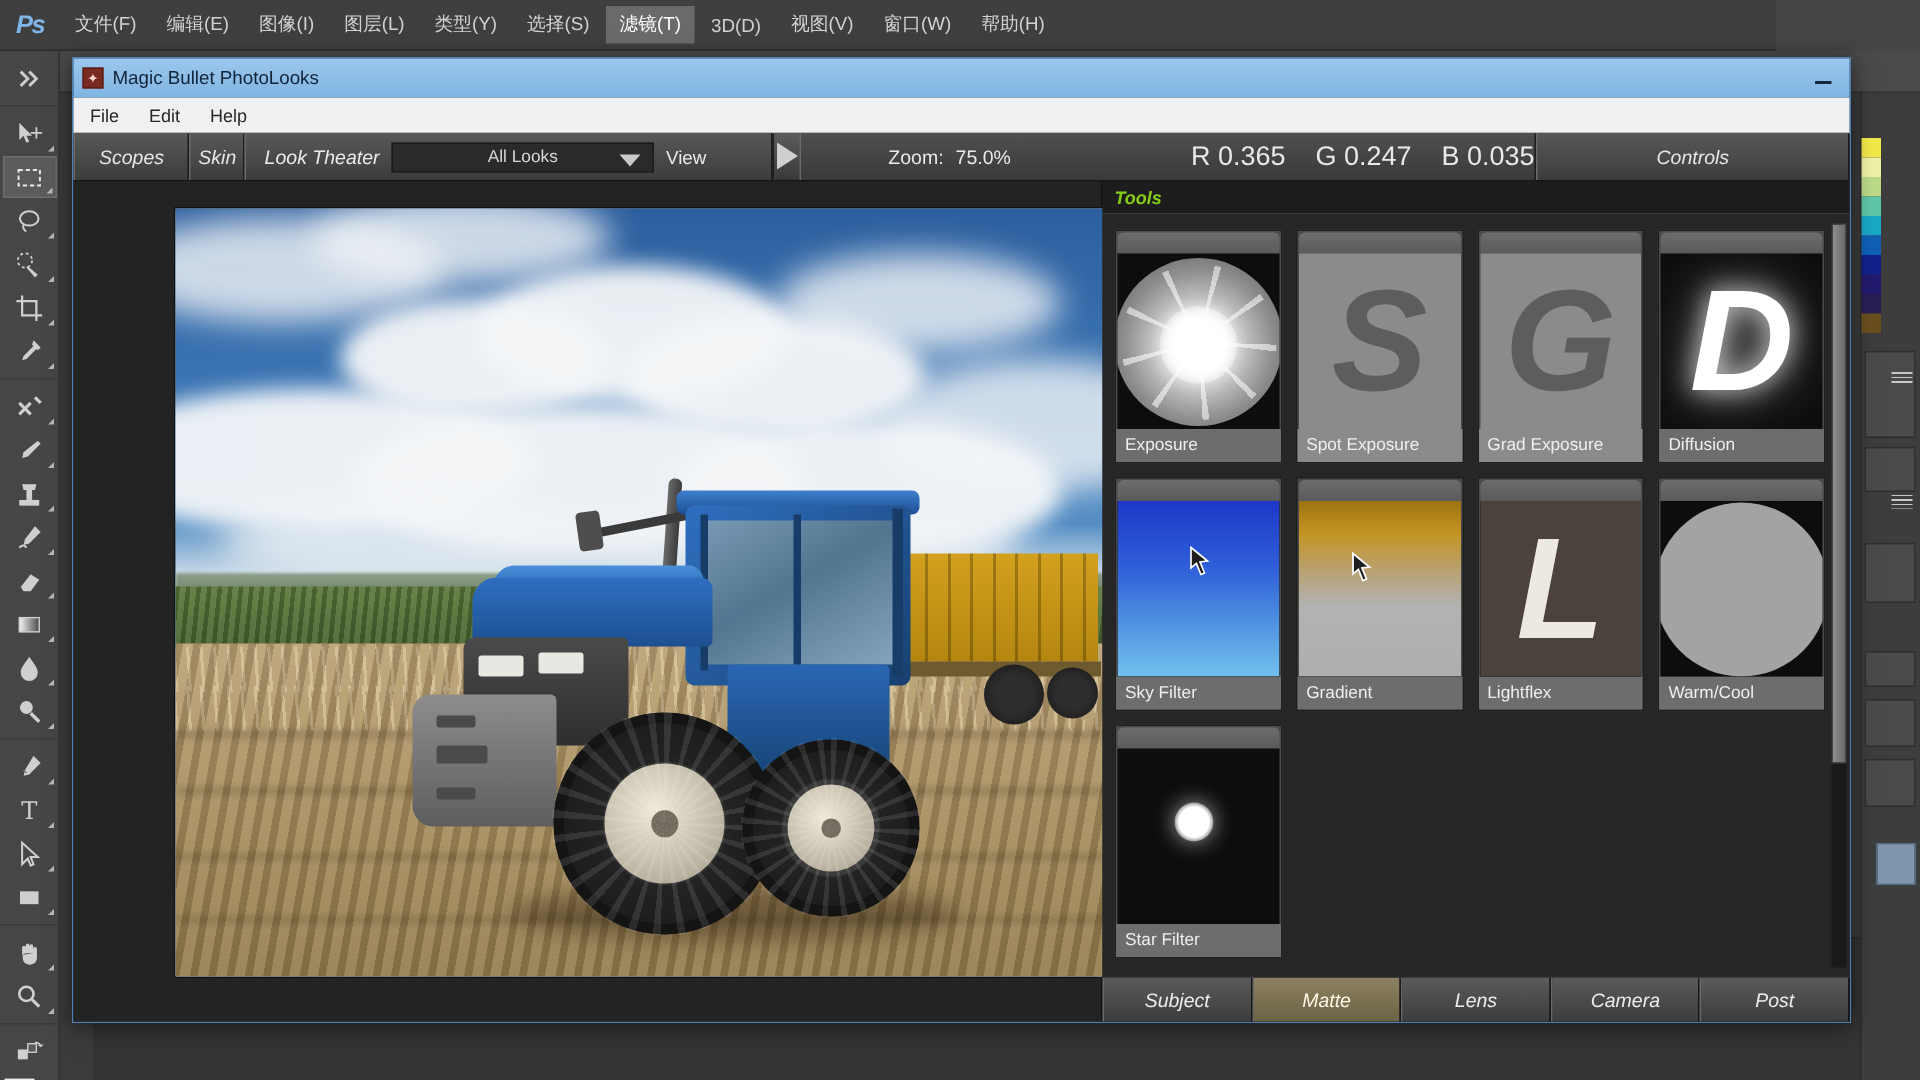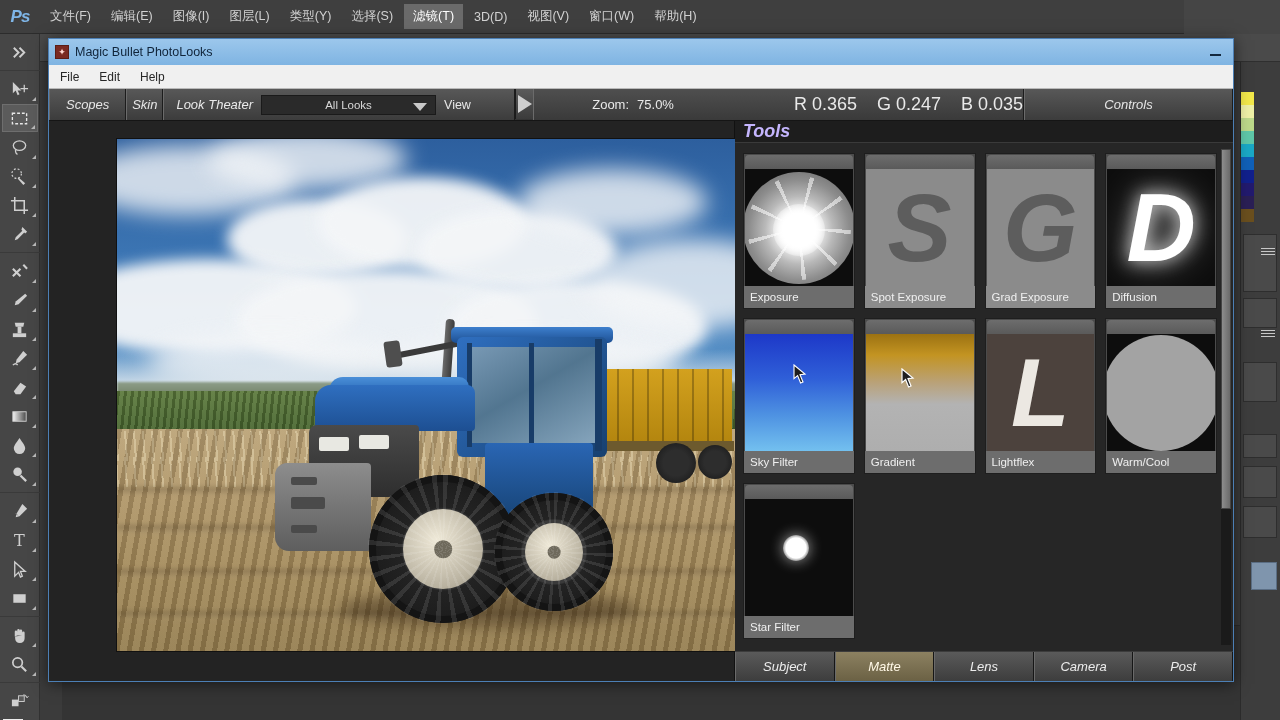--- a/index.html
+++ b/index.html
@@ -231,21 +231,21 @@
   .tr-box:after { content:""; position:absolute; inset:0;
     background: repeating-linear-gradient(90deg, rgba(0,0,0,.25) 0 2px, transparent 2px 15px); }
   .tr-chassis { position: absolute; left: 0; top: 72px; width: 162px; height: 10px; background: #6d5a2e; }
   .tr-wheel { position: absolute; border-radius: 50%; background: radial-gradient(circle,#2d2d2d 0 45%,#141414 100%); }
   .shadow-ground { position: absolute; border-radius: 50%; background: rgba(50,36,18,.45); filter: blur(7px); }
 
   
   .mb-tools { flex: 0 0 498px; background: #222; display: flex; flex-direction: column; position: relative; }
   .tools-head { height: 22px; flex: 0 0 22px; background: #1d1d1d; display: flex; align-items: center; padding-left: 8px;
     border-bottom: 1px solid #3a3a3a; }
-  .tools-head span { color: #c4b5fd; font-style: italic; font-weight: bold; font-size: 18px; }
+  .tools-head span { color: #84cc16; font-style: italic; font-weight: bold; font-size: 12px; }
   .tools-grid-wrap { flex: 1 1 auto; position: relative; overflow: hidden; background: #262626; }
   .tools-grid { position: absolute; left: 8px; top: 10px; right: 16px;
     display: grid; grid-template-columns: repeat(4,1fr); gap: 9px 9px; }
   .tool-card { height: 156px; background: #4b4b4b; border: 1px solid #1e1e1e; display: flex; flex-direction: column; }
   .tc-top { height: 14px; flex: 0 0 14px; background: linear-gradient(#6d6d6d,#5a5a5a); border-radius: 4px 4px 0 0; margin: 1px 1px 0 1px; }
   .tc-art { flex: 1 1 auto; position: relative; overflow: hidden; margin: 0 1px; background: #0d0d0d; }
   .tc-label { height: 22px; flex: 0 0 22px; background: #6d6d6d; color: #efefef; font-size: 11.5px;
     display: flex; align-items: center; padding-left: 6px; }
   .tool-card.flat .tc-art { background: #8b8b8b; }
   .tool-card.flat .tc-label { background: #8b8b8b; }

